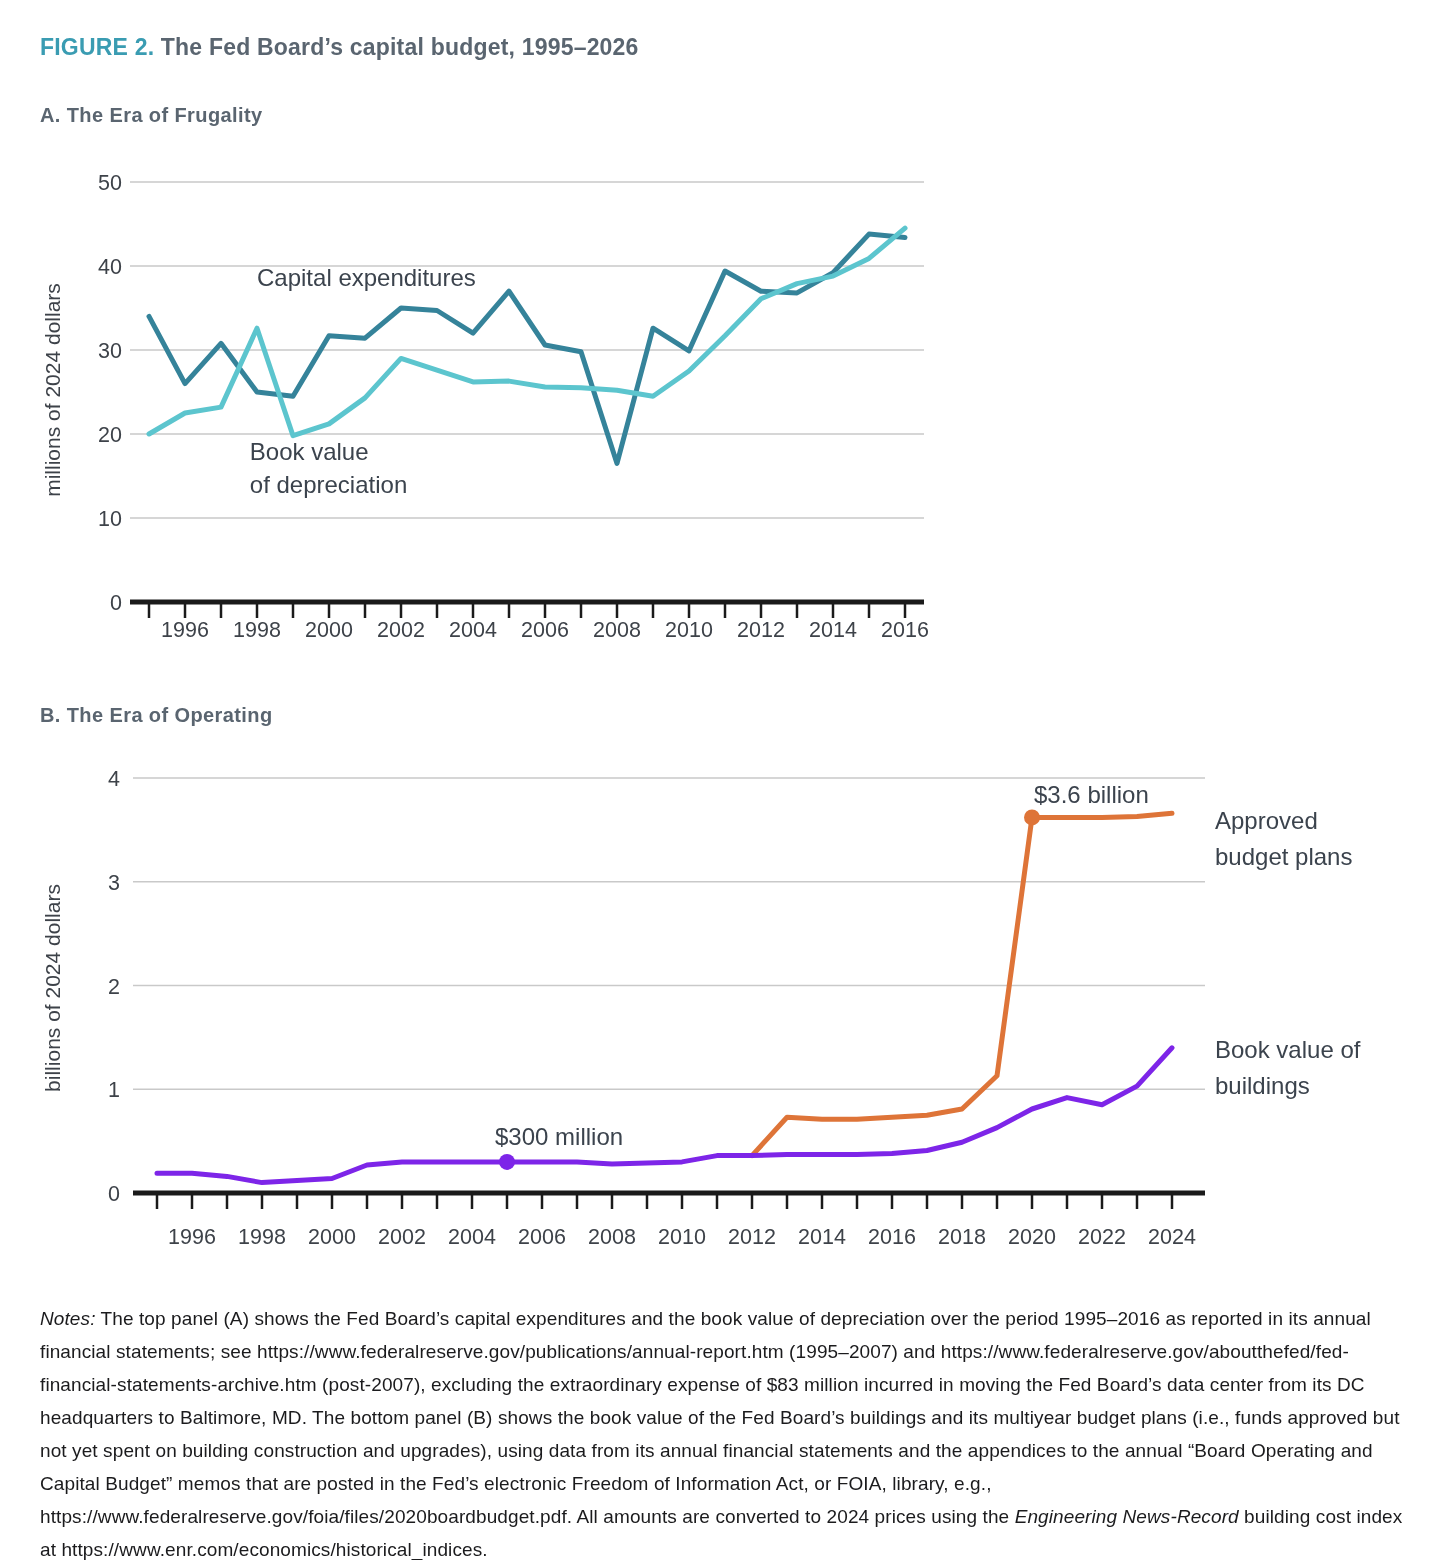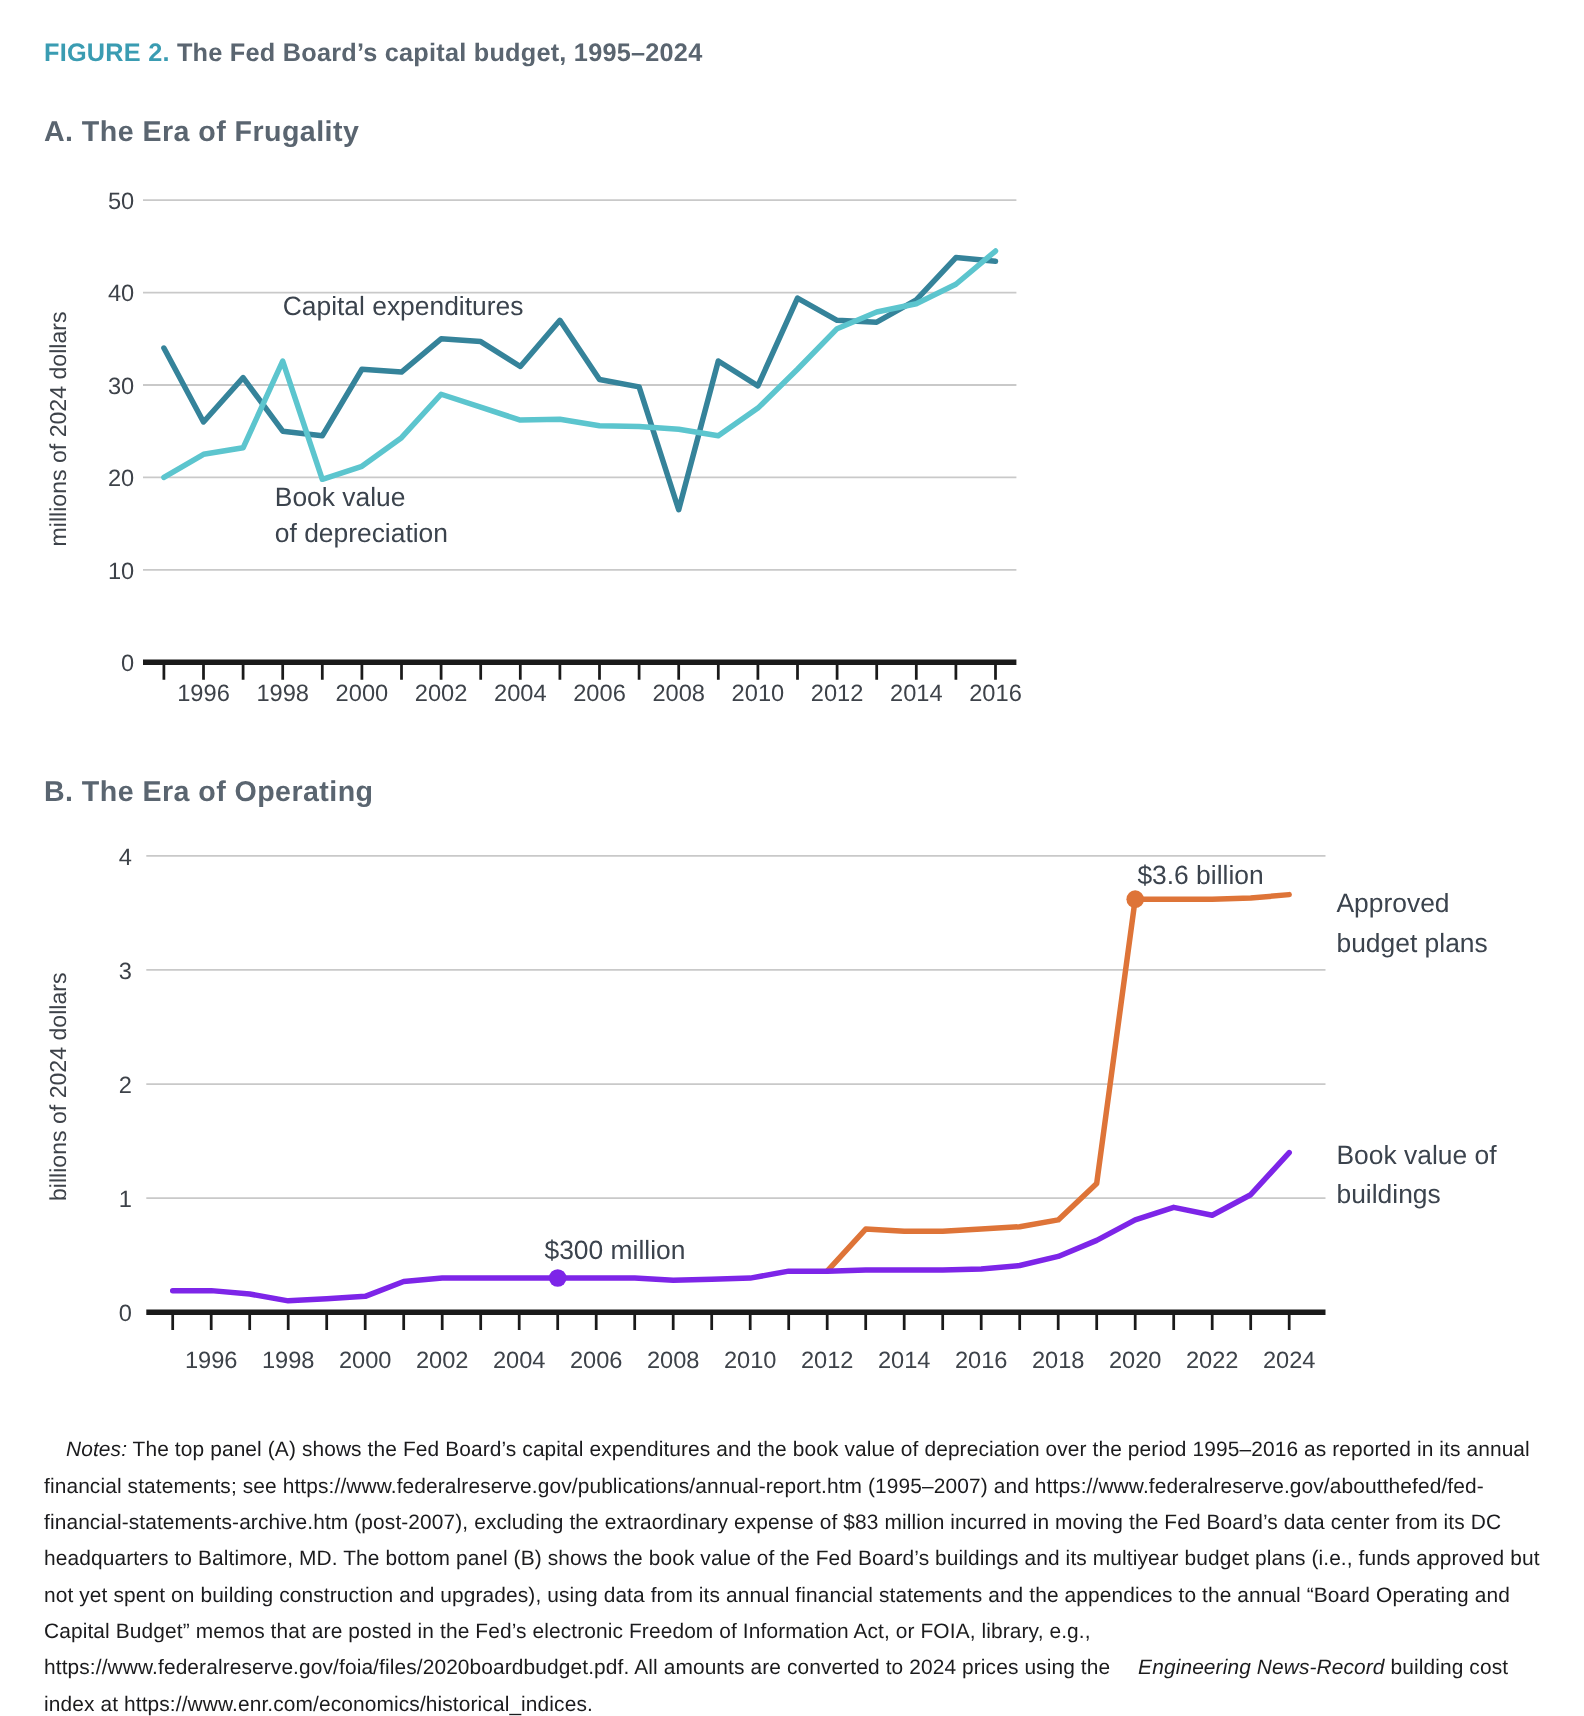--- a/index.html
+++ b/index.html
@@ -9,40 +9,40 @@
     -webkit-font-smoothing: antialiased;
   }
   .figure-title {
     position: absolute; left: 40px; top: 34px;
     font-size: 23px; letter-spacing: .2px;
   }
   .figure-title .fig-label { color: #3a9cb2; font-weight: 700; }
   .figure-title .fig-name  { color: #5a6570; font-weight: 600; }
   .panel-heading {
     position: absolute; left: 40px;
-    font-size: 26px; font-weight: 600; color: #5a6570; letter-spacing: .4px;
+    font-size: 20px; font-weight: 600; color: #5a6570; letter-spacing: .4px;
   }
   #panel-a-heading { top: 104px; }
   #panel-b-heading { top: 704px; }
   svg.chart { position: absolute; left: 0; display: block; font-family: inherit; }
   #panel-a-chart { top: 150px; }
   #panel-b-chart { top: 760px; }
   .notes {
     position: absolute; left: 40px; top: 1283px; width: 1372px;
     font-size: 19px; line-height: 33px; color: #1b1b1d; letter-spacing: .1px;
   }
-  .notes .it { font-style: italic; margin-left: 20px; }
+  .notes .it { font-style: italic; }
 </style>
 </head>
 <body>
 
 <div class="figure-title">
   <span class="fig-label">FIGURE 2.</span>
   <span> </span>
-  <span class="fig-name">The Fed Board’s capital budget, 1995–2024</span>
+  <span class="fig-name">The Fed Board’s capital budget, 1995–2026</span>
 </div>
 
 <div class="panel-heading" id="panel-a-heading">A. The Era of Frugality</div>
 
 <svg class="chart" id="panel-a-chart" width="960" height="505" viewBox="0 0 960 505">
     <text x="122" y="460" text-anchor="end" fill="#3d4249" font-size="21.5">0</text>
     <line x1="130" x2="924" y1="368" y2="368" stroke="#c9c9c9" stroke-width="1.6"></line>
     <text x="122" y="376" text-anchor="end" fill="#3d4249" font-size="21.5">10</text>
     <line x1="130" x2="924" y1="284" y2="284" stroke="#c9c9c9" stroke-width="1.6"></line>
     <text x="122" y="292" text-anchor="end" fill="#3d4249" font-size="21.5">20</text>

